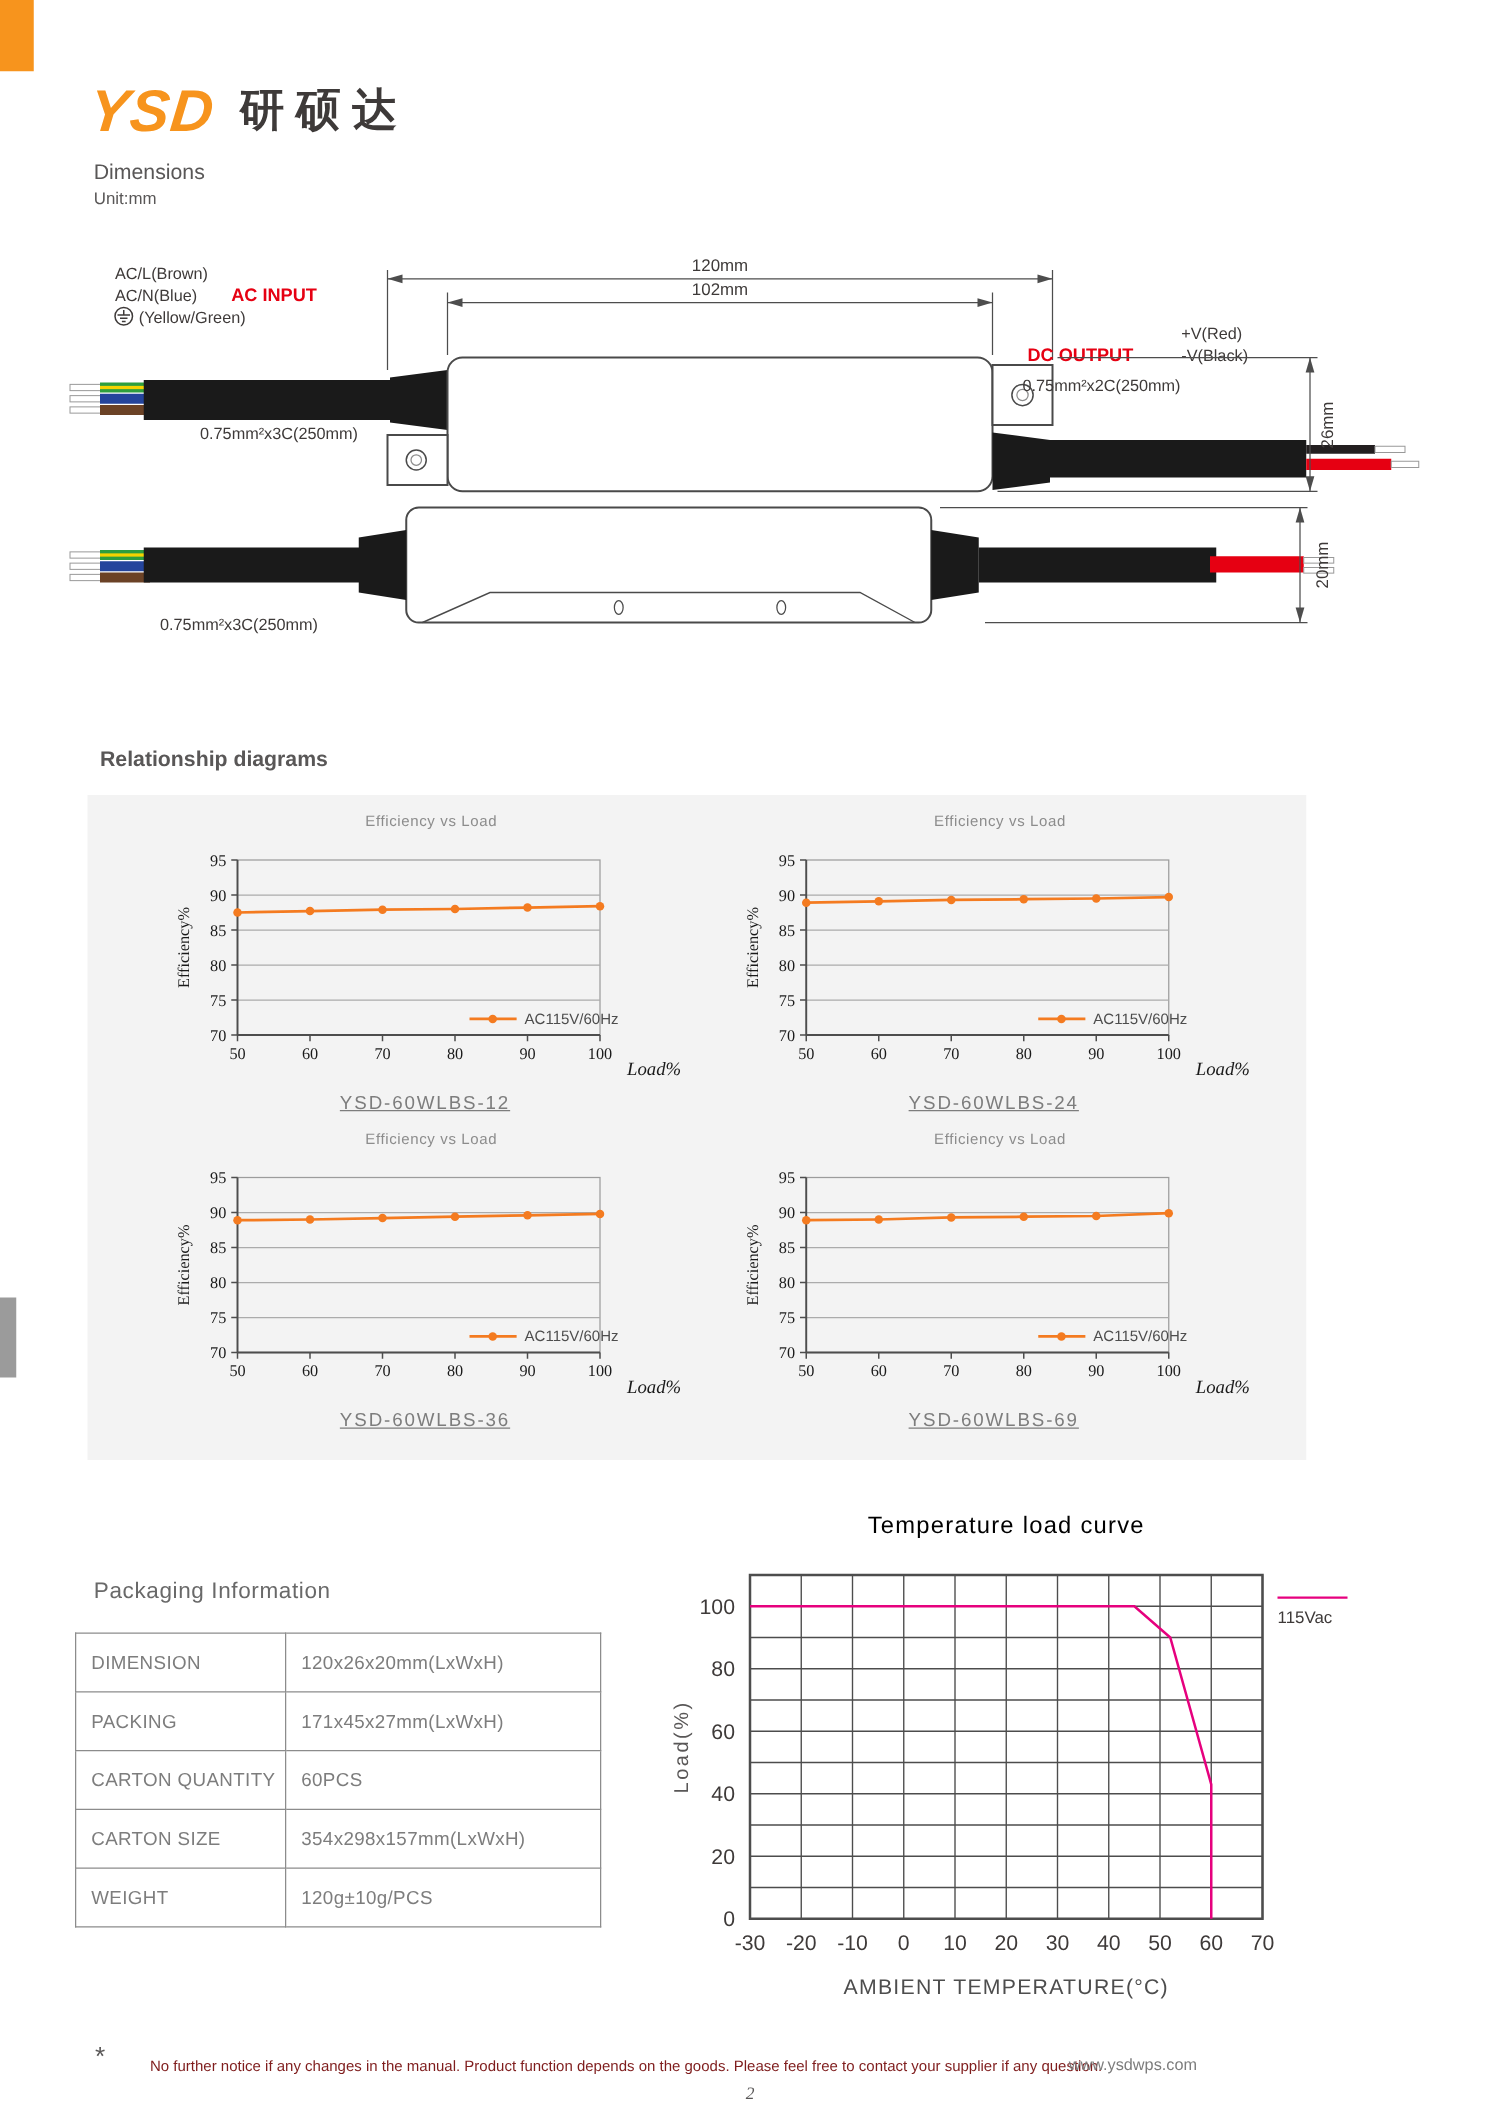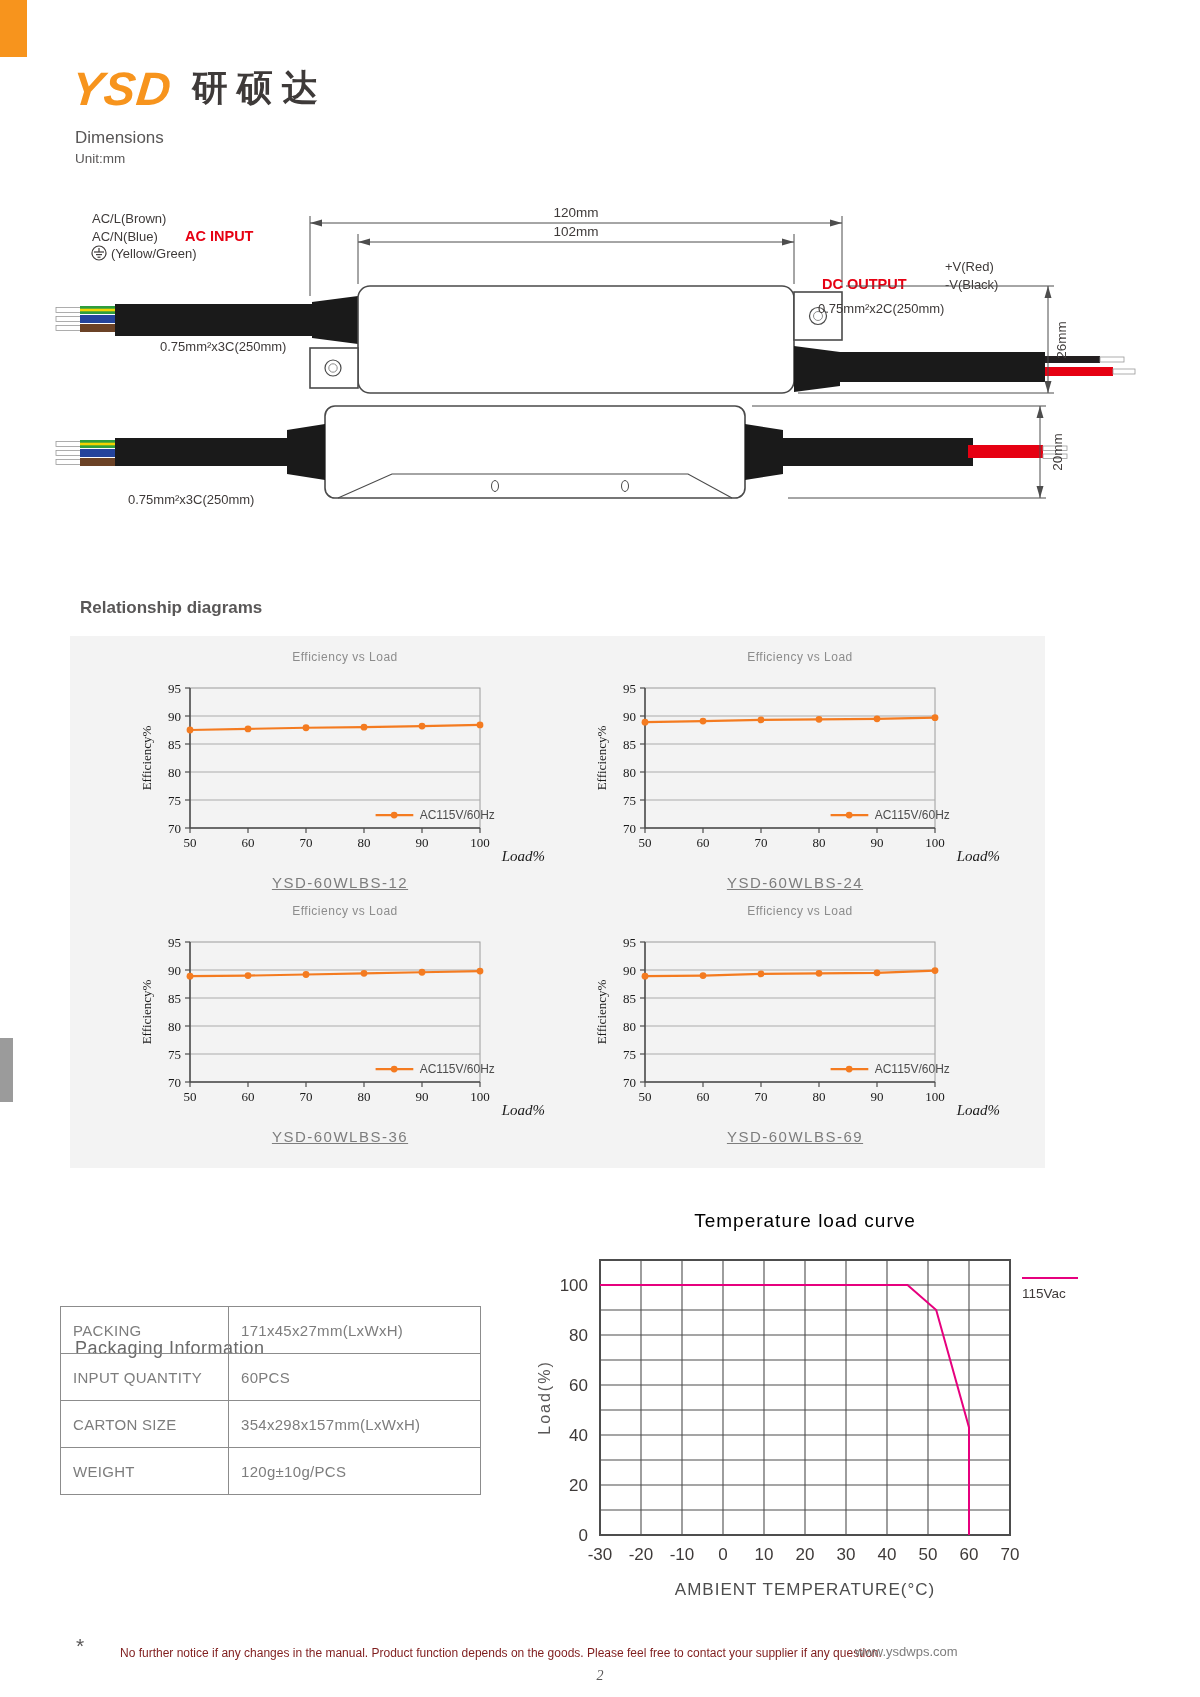--- a/index.html
+++ b/index.html
@@ -31,21 +31,21 @@
   .eff-block{position:absolute;width:430px;}
   .eff-title{text-align:center;font-size:12px;color:#8C8C8C;letter-spacing:.5px;height:24px;padding-left:30px;}
   .eff-svg{display:block;margin:2px auto 0 auto;}
   .eff-xlabel{text-align:right;font-family:"Liberation Serif",serif;font-size:15px;color:#1A1A1A;padding-left:34px;font-style:italic;}
   .eff-model{text-align:center;font-size:15px;color:#7D7D7D;letter-spacing:1.5px;margin-top:9px;padding-left:20px;text-decoration:underline;}
 
   
   .side-tab{left:0;top:1038px;width:13px;height:64px;background:#9B9B9B;}
 
   
-  .h-pack{left:75px;top:1338px;font-size:18px;color:#696969;letter-spacing:.5px;}
+  .h-pack{left:75px;top:1262px;font-size:18px;color:#696969;letter-spacing:.5px;}
   .pack-table{left:60px;top:1306px;width:421px;border-collapse:collapse;}
   .pack-table td{border:1px solid #8C8C8C;height:46px;font-size:15px;color:#7D7D7D;
                  padding:0 0 0 12px;letter-spacing:.3px;}
   .pack-table td.lbl{width:155px;}
 
   
   .h-temp{left:595px;top:1210px;width:420px;text-align:center;font-size:19px;color:#000000;letter-spacing:1px;}
   .temp-svg{left:520px;top:1248px;}
 
   
@@ -368,26 +368,30 @@
       <div class="eff-xlabel">Load%</div>
       <div class="eff-model">YSD-60WLBS-69</div>
     </div>
   </div>
 
   <div class="abs side-tab"></div>
 
   <div class="abs h-pack">Packaging Information</div>
   <table class="abs pack-table">
     <tbody>
+        <tr>
+      <td class="lbl">DIMENSION</td>
+      <td>120x26x20mm(LxWxH)</td>
+        </tr>
     <tr>
       <td class="lbl">PACKING</td>
       <td>171x45x27mm(LxWxH)</td>
         </tr>
     <tr>
-      <td class="lbl">INPUT QUANTITY</td>
+      <td class="lbl">CARTON QUANTITY</td>
       <td>60PCS</td>
         </tr>
     <tr>
       <td class="lbl">CARTON SIZE</td>
       <td>354x298x157mm(LxWxH)</td>
         </tr>
     <tr>
       <td class="lbl">WEIGHT</td>
       <td>120g±10g/PCS</td>
         </tr>

